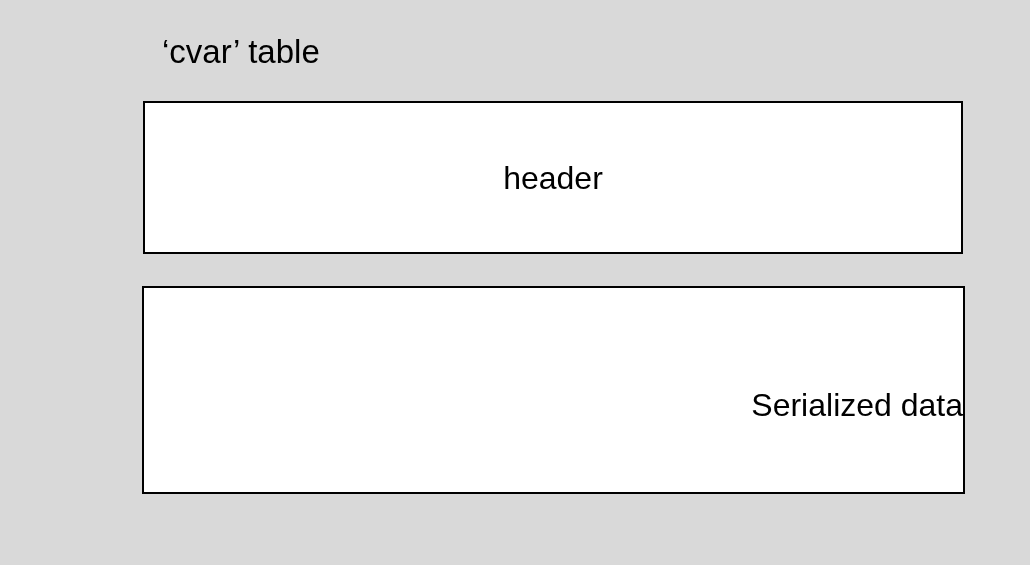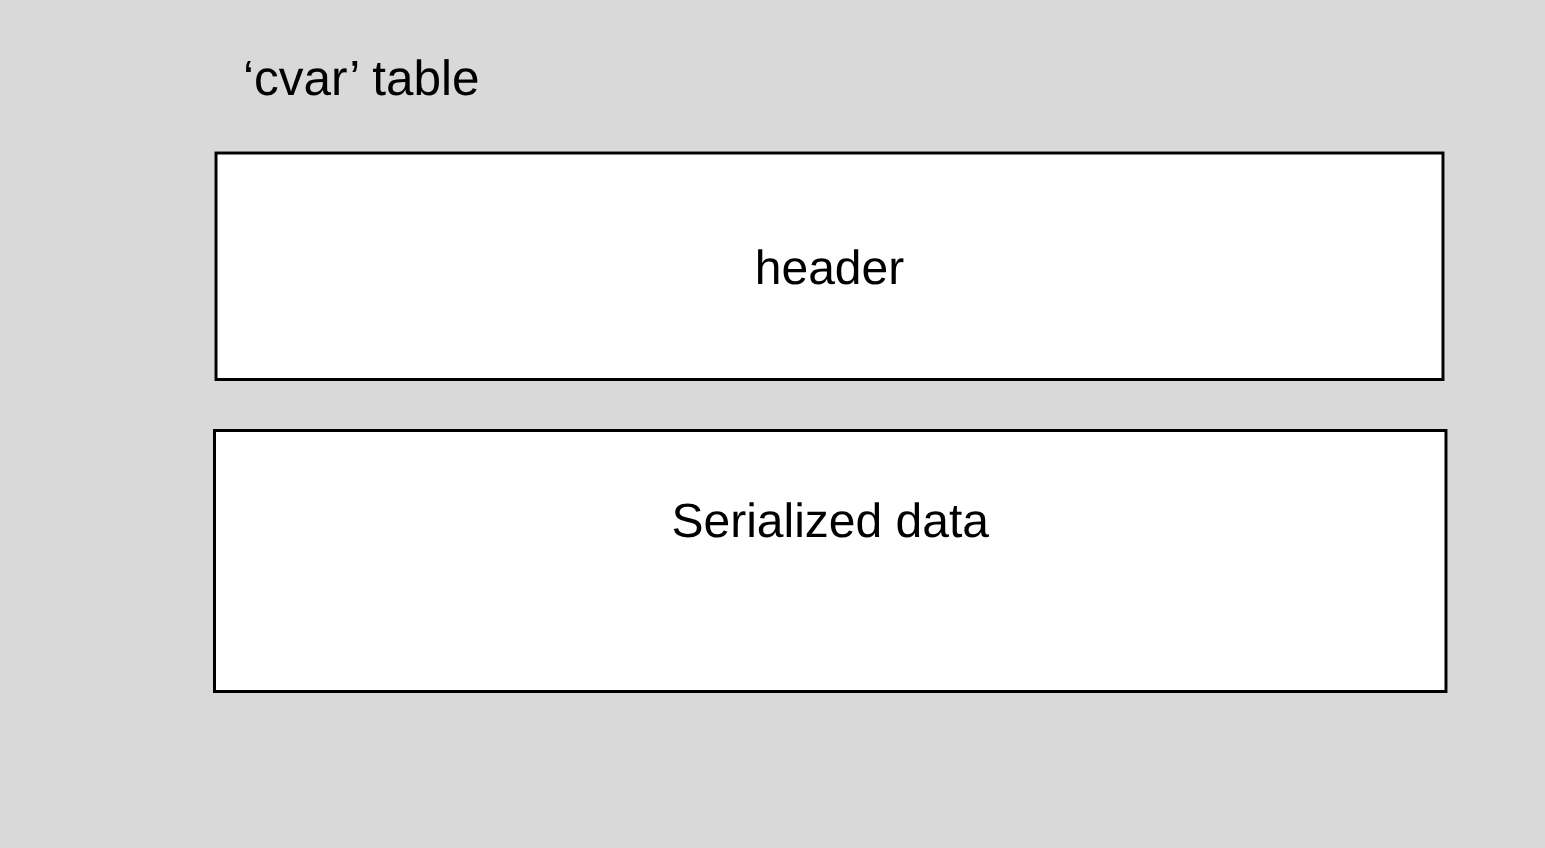--- a/index.html
+++ b/index.html
@@ -31,37 +31,37 @@
     line-height: 40px;
     color: #000000;
     white-space: nowrap;
   }
   .box {
     position: absolute;
     background: #ffffff;
     border: 2px solid #000000;
     box-sizing: border-box;
     display: flex;
-    flex-direction: column;
+    flex-direction: row;
     align-items: center;
     text-align: center;
   }
   .box-header {
     left: 107px;
     top: 101px;
     width: 820px;
     height: 153px;
     justify-content: center;
   }
   .box-serialized {
     left: 106px;
     top: 286px;
     width: 823px;
-    height: 176px;
-    justify-content: space-between;
+    height: 208px;
+    justify-content: flex-end;
     padding-top: 30px;
   }
   .box-line {
     font-size: 32px;
     line-height: 58px;
     color: #000000;
     white-space: nowrap;
   }
 </style>
 </head>

